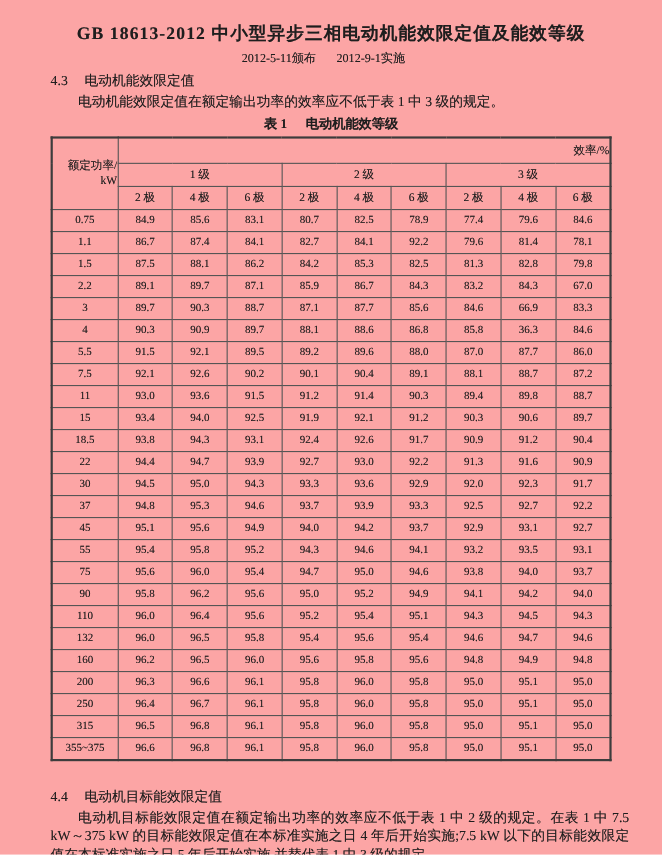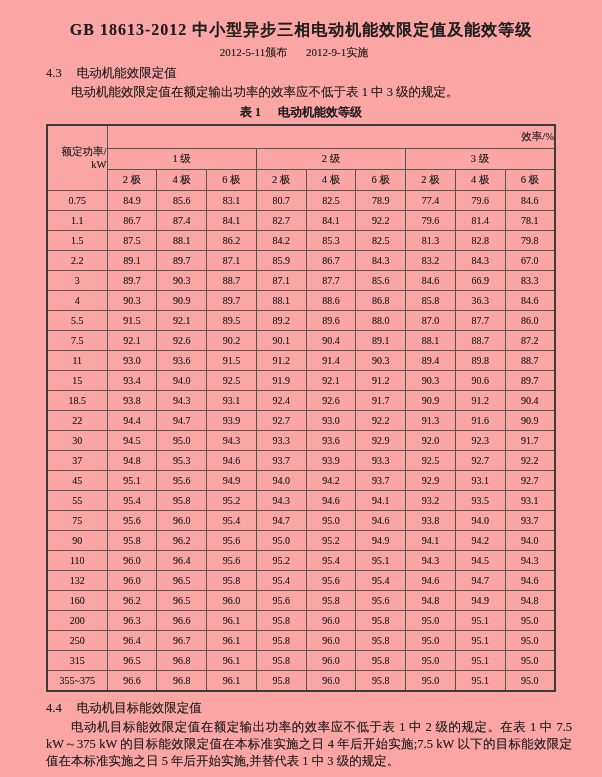--- a/index.html
+++ b/index.html
@@ -63,21 +63,21 @@
     font-weight: normal;
     overflow: hidden;
     white-space: nowrap;
   }
   table.eff thead th { font-size: 10.5px; }
   table.eff thead tr.r1 th { height: 22px; text-align: right; }
   table.eff thead tr.r2 th { height: 20px; }
   table.eff thead tr.r3 th { height: 20px; }
   table.eff .corner { font-size: 10.5px; line-height: 13px; }
   table.eff tbody td { height: 19px; font-size: 10px; }
-  .sec-44 { margin-top: 8px; }
+  .sec-44 { margin-top: 24px; }
 </style>
 </head>
 <body>
 
 <div class="page">
 
   <div class="doc-title">GB 18613-2012 中小型异步三相电动机能效限定值及能效等级</div>
 
   <div class="dates">
     <span>2012-5-11颁布</span>

